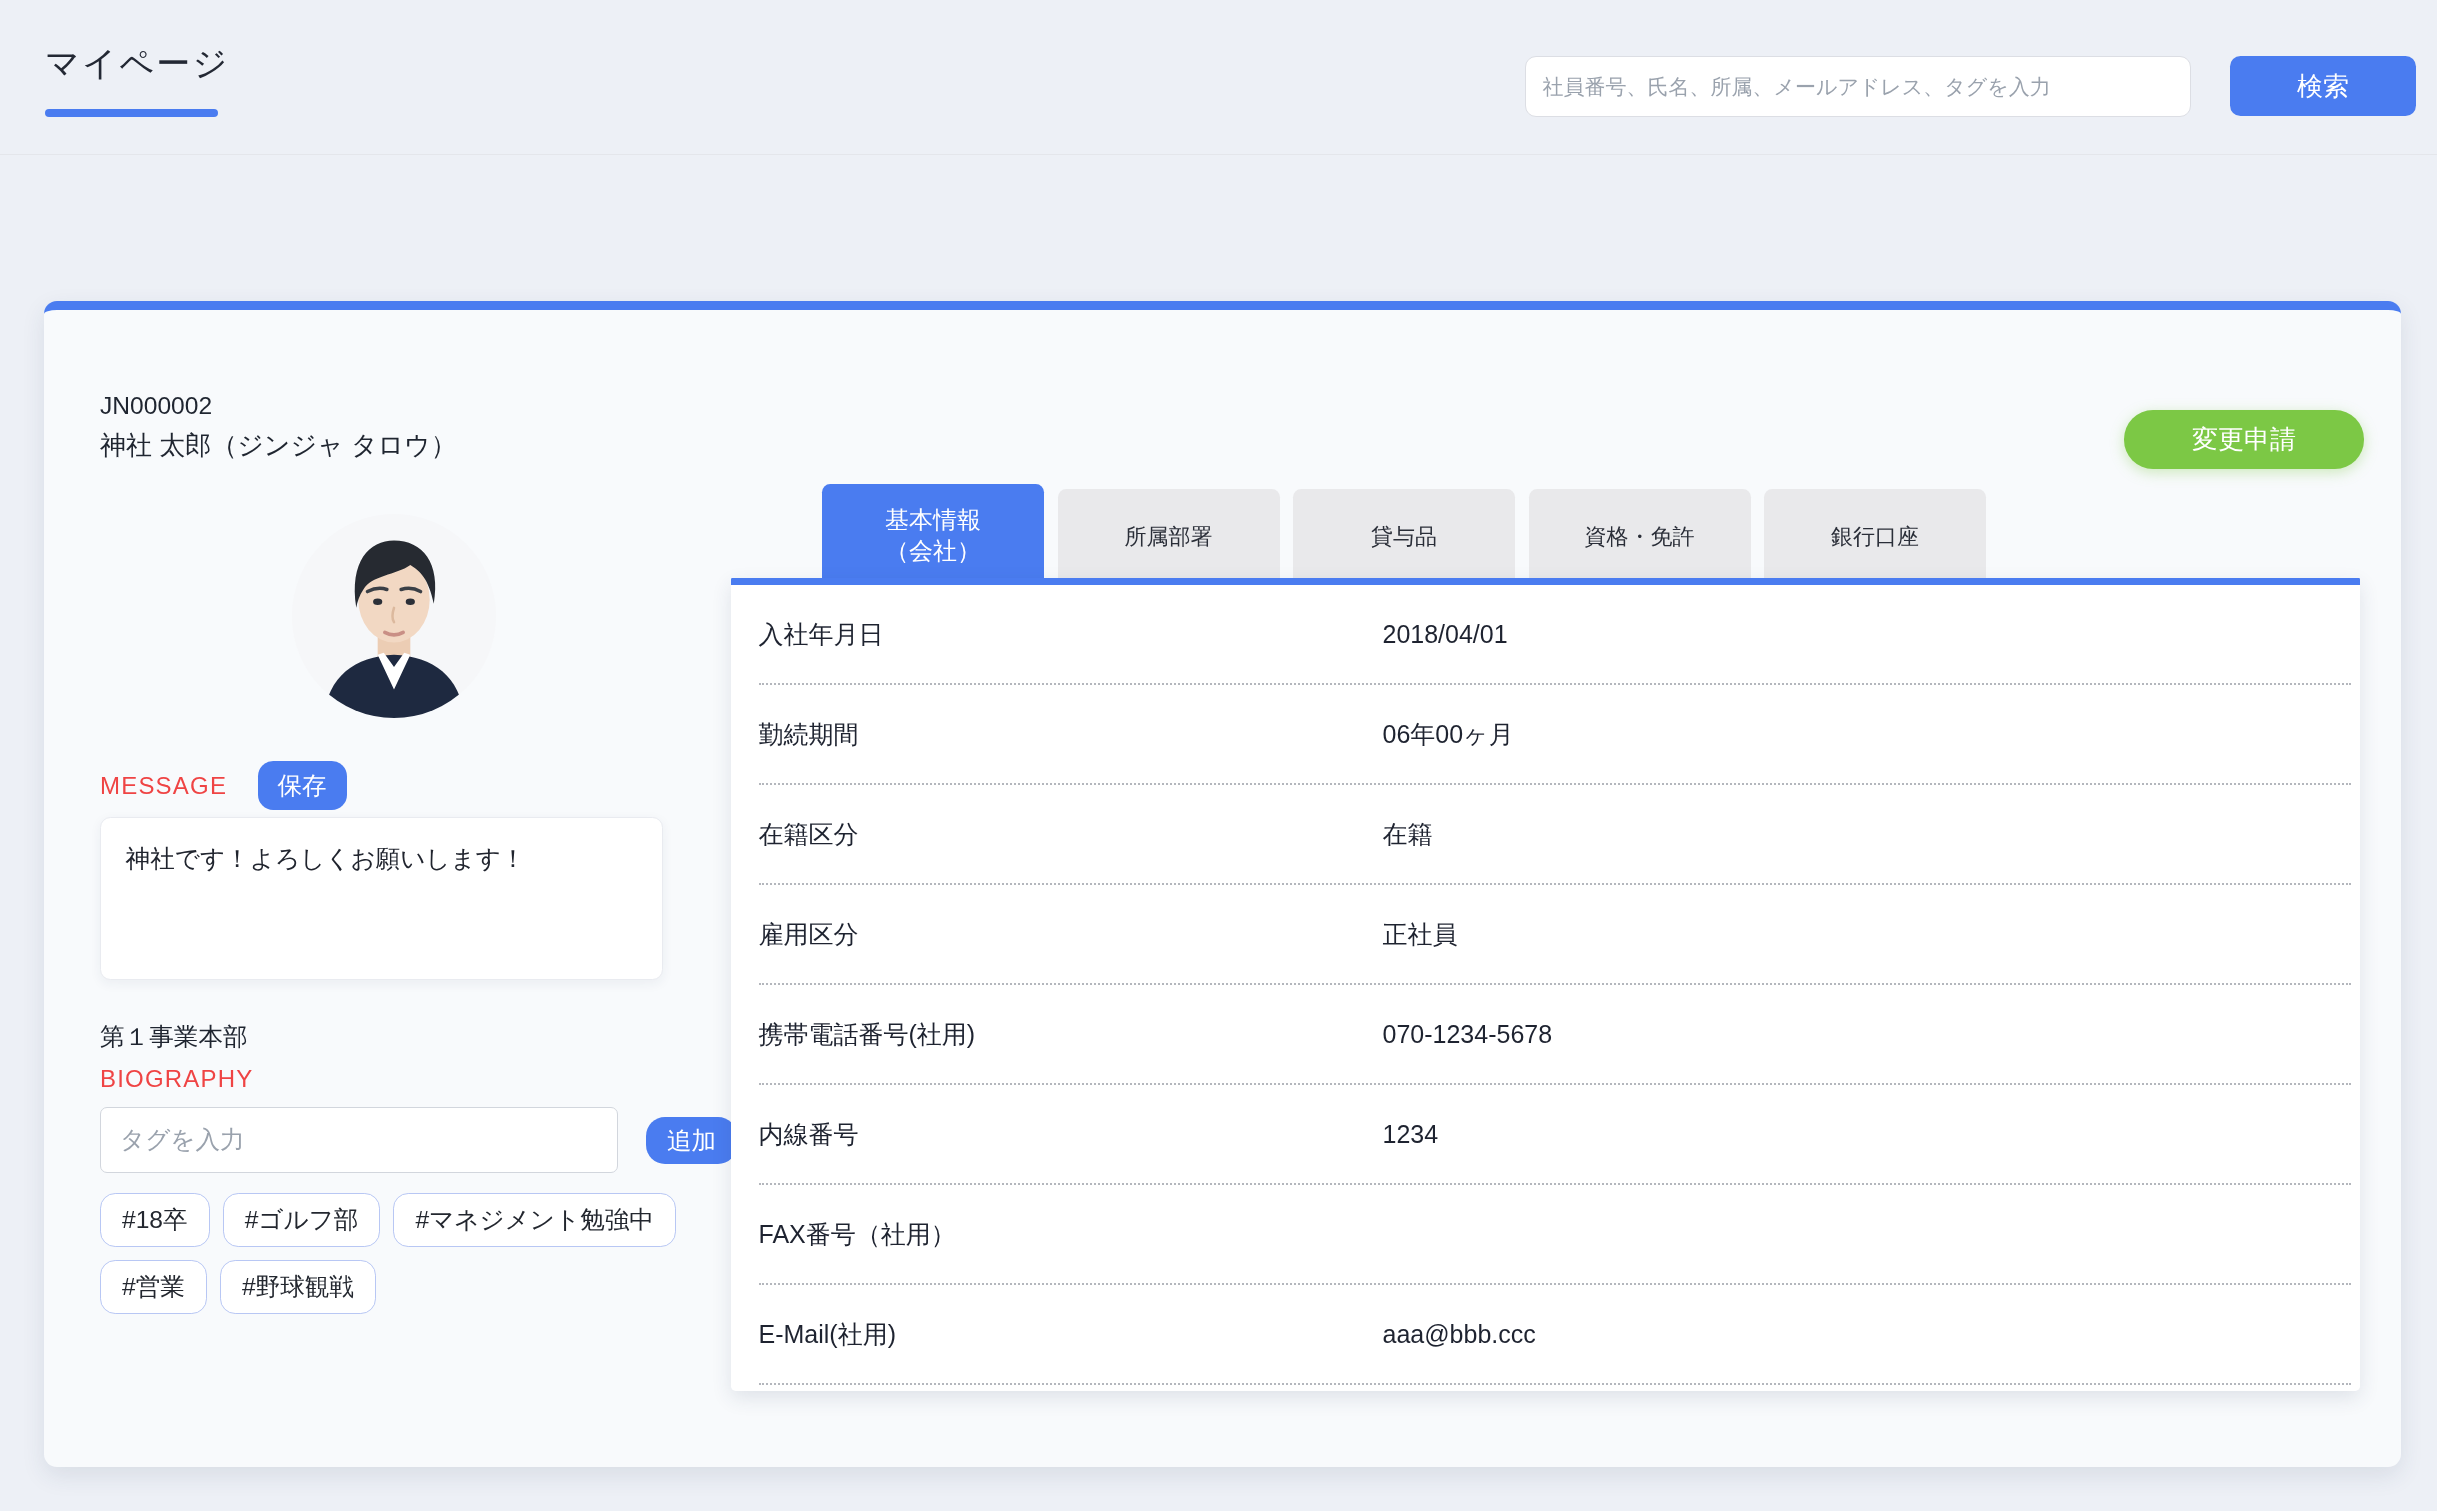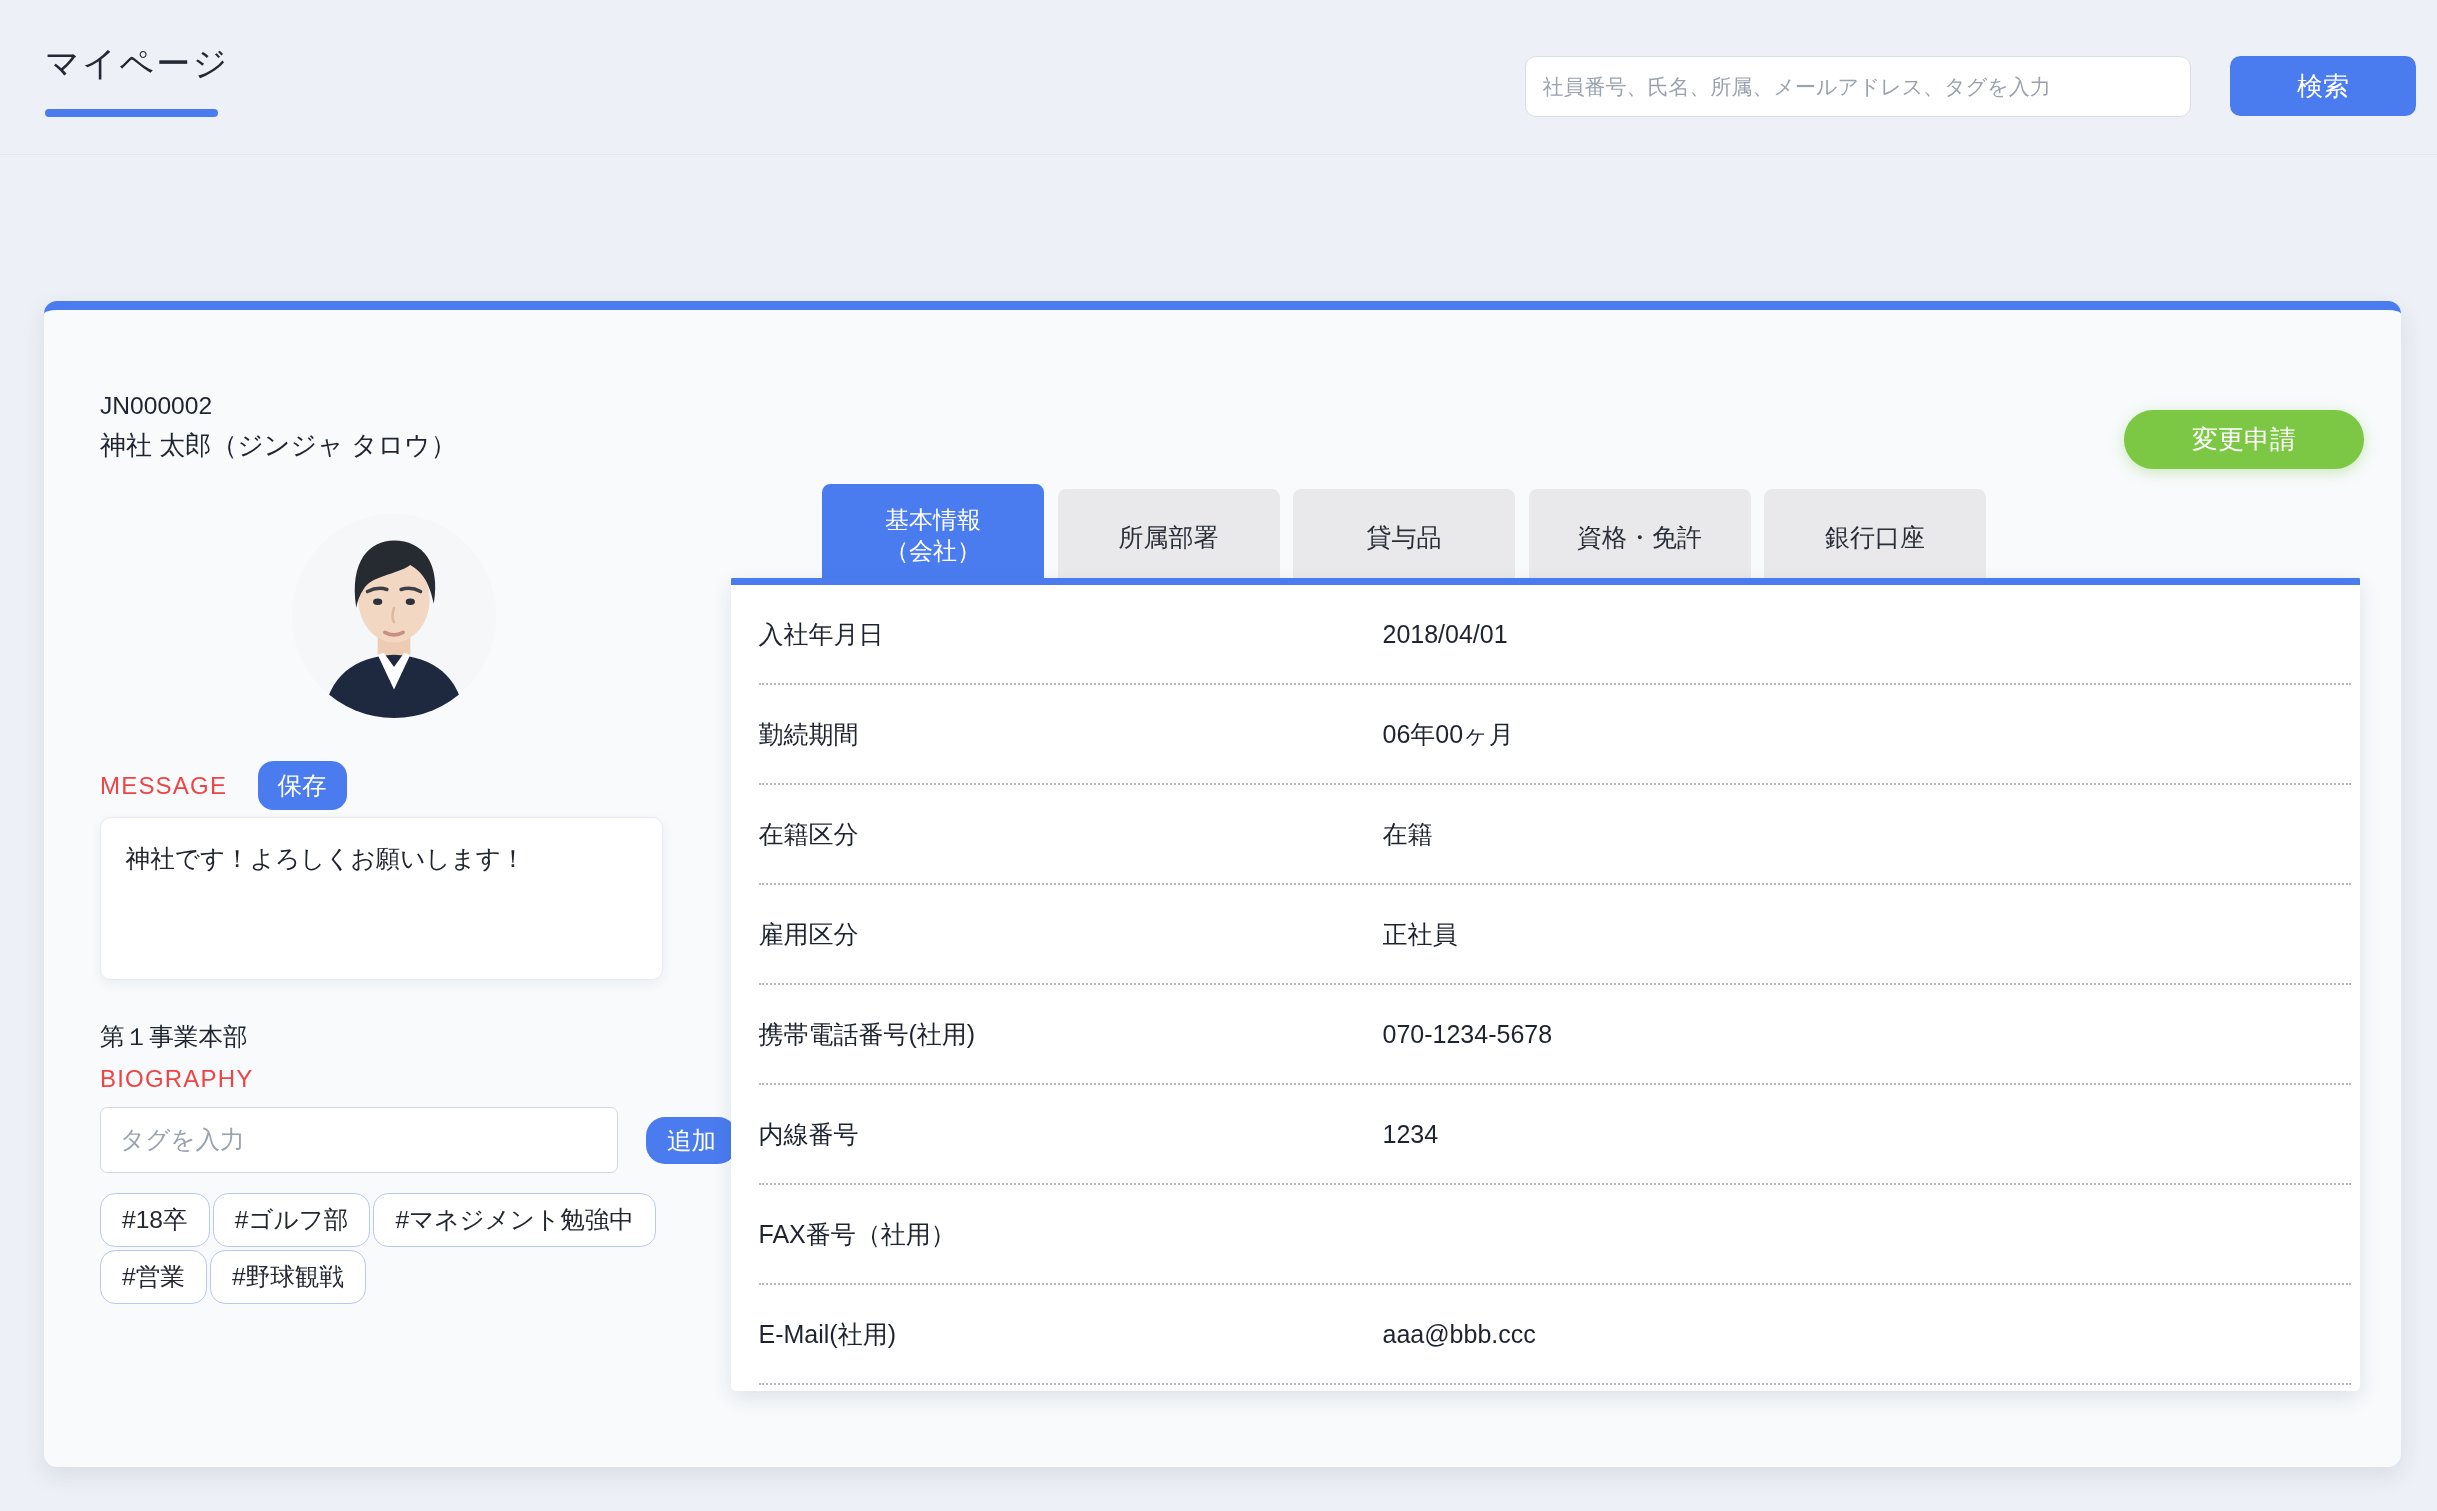--- a/index.html
+++ b/index.html
@@ -80,21 +80,21 @@
   .tag-input-row { position:absolute; left:56px; top:797px; display:flex; align-items:center; }
   .tag-input {
     width:518px; height:66px; background:#fff; border:1.2px solid #d2d6dd; border-radius:7px;
     font-size:24.6px; color:#2a2f3a; padding:0 19px; outline:none;
     font-family:"Liberation Sans", sans-serif;
   }
   .tag-input::placeholder { color:#9aa2ad; }
   .add-btn { width:91px; height:47px; border-radius:19px; margin-left:28px; }
   .tag-list {
     position:absolute; left:56px; top:883px; width:609px;
-    display:flex; flex-wrap:wrap; gap:3px;
+    display:flex; flex-wrap:wrap; gap:13px;
   }
   .tag {
     background:#ffffff; border:1.8px solid #b8c7f4; border-radius:15.2px;
     font-size:24.6px; color:#23272f; padding:9.4px 21px; white-space:nowrap;
     cursor:pointer;
   }
   .change-btn {
     position:absolute; left:2080px; top:100px; width:240px; height:59px;
     background:#7cc845; border:none; border-radius:29px;
     color:#ffffff; font-size:26px; cursor:pointer;
@@ -103,21 +103,21 @@
   }
 
   
   .tabs {
     position:absolute; left:742px; top:174px; height:102px;
     display:flex; align-items:flex-end; gap:13.5px;margin-left:36px;
   }
   .tab {
     width:222px; height:97px; background:#e9e9eb; color:#2a2e38;
     border:none; border-radius:8.2px 8.2px 0 0; cursor:pointer;
-    font-size:25px; display:flex; flex-direction:column;
+    font-size:22px; display:flex; flex-direction:column;
     align-items:center; justify-content:center; line-height:1.3;
     font-family:"Liberation Sans", sans-serif;
   }
   .tab.active { height:102px; background:#4a7cf0; color:#ffffff; font-size:24px; }
 
   .detail-panel {
     position:absolute; left:687px; top:268px; width:1629px; height:813px;
     background:#ffffff; border-top:7.6px solid #4a7cf0; border-radius:1.2px 1.2px 4.7px 4.7px;
     box-shadow:0 7px 20px rgba(40,55,90,0.12);
     padding:0 9.4px 0 27.5px;

